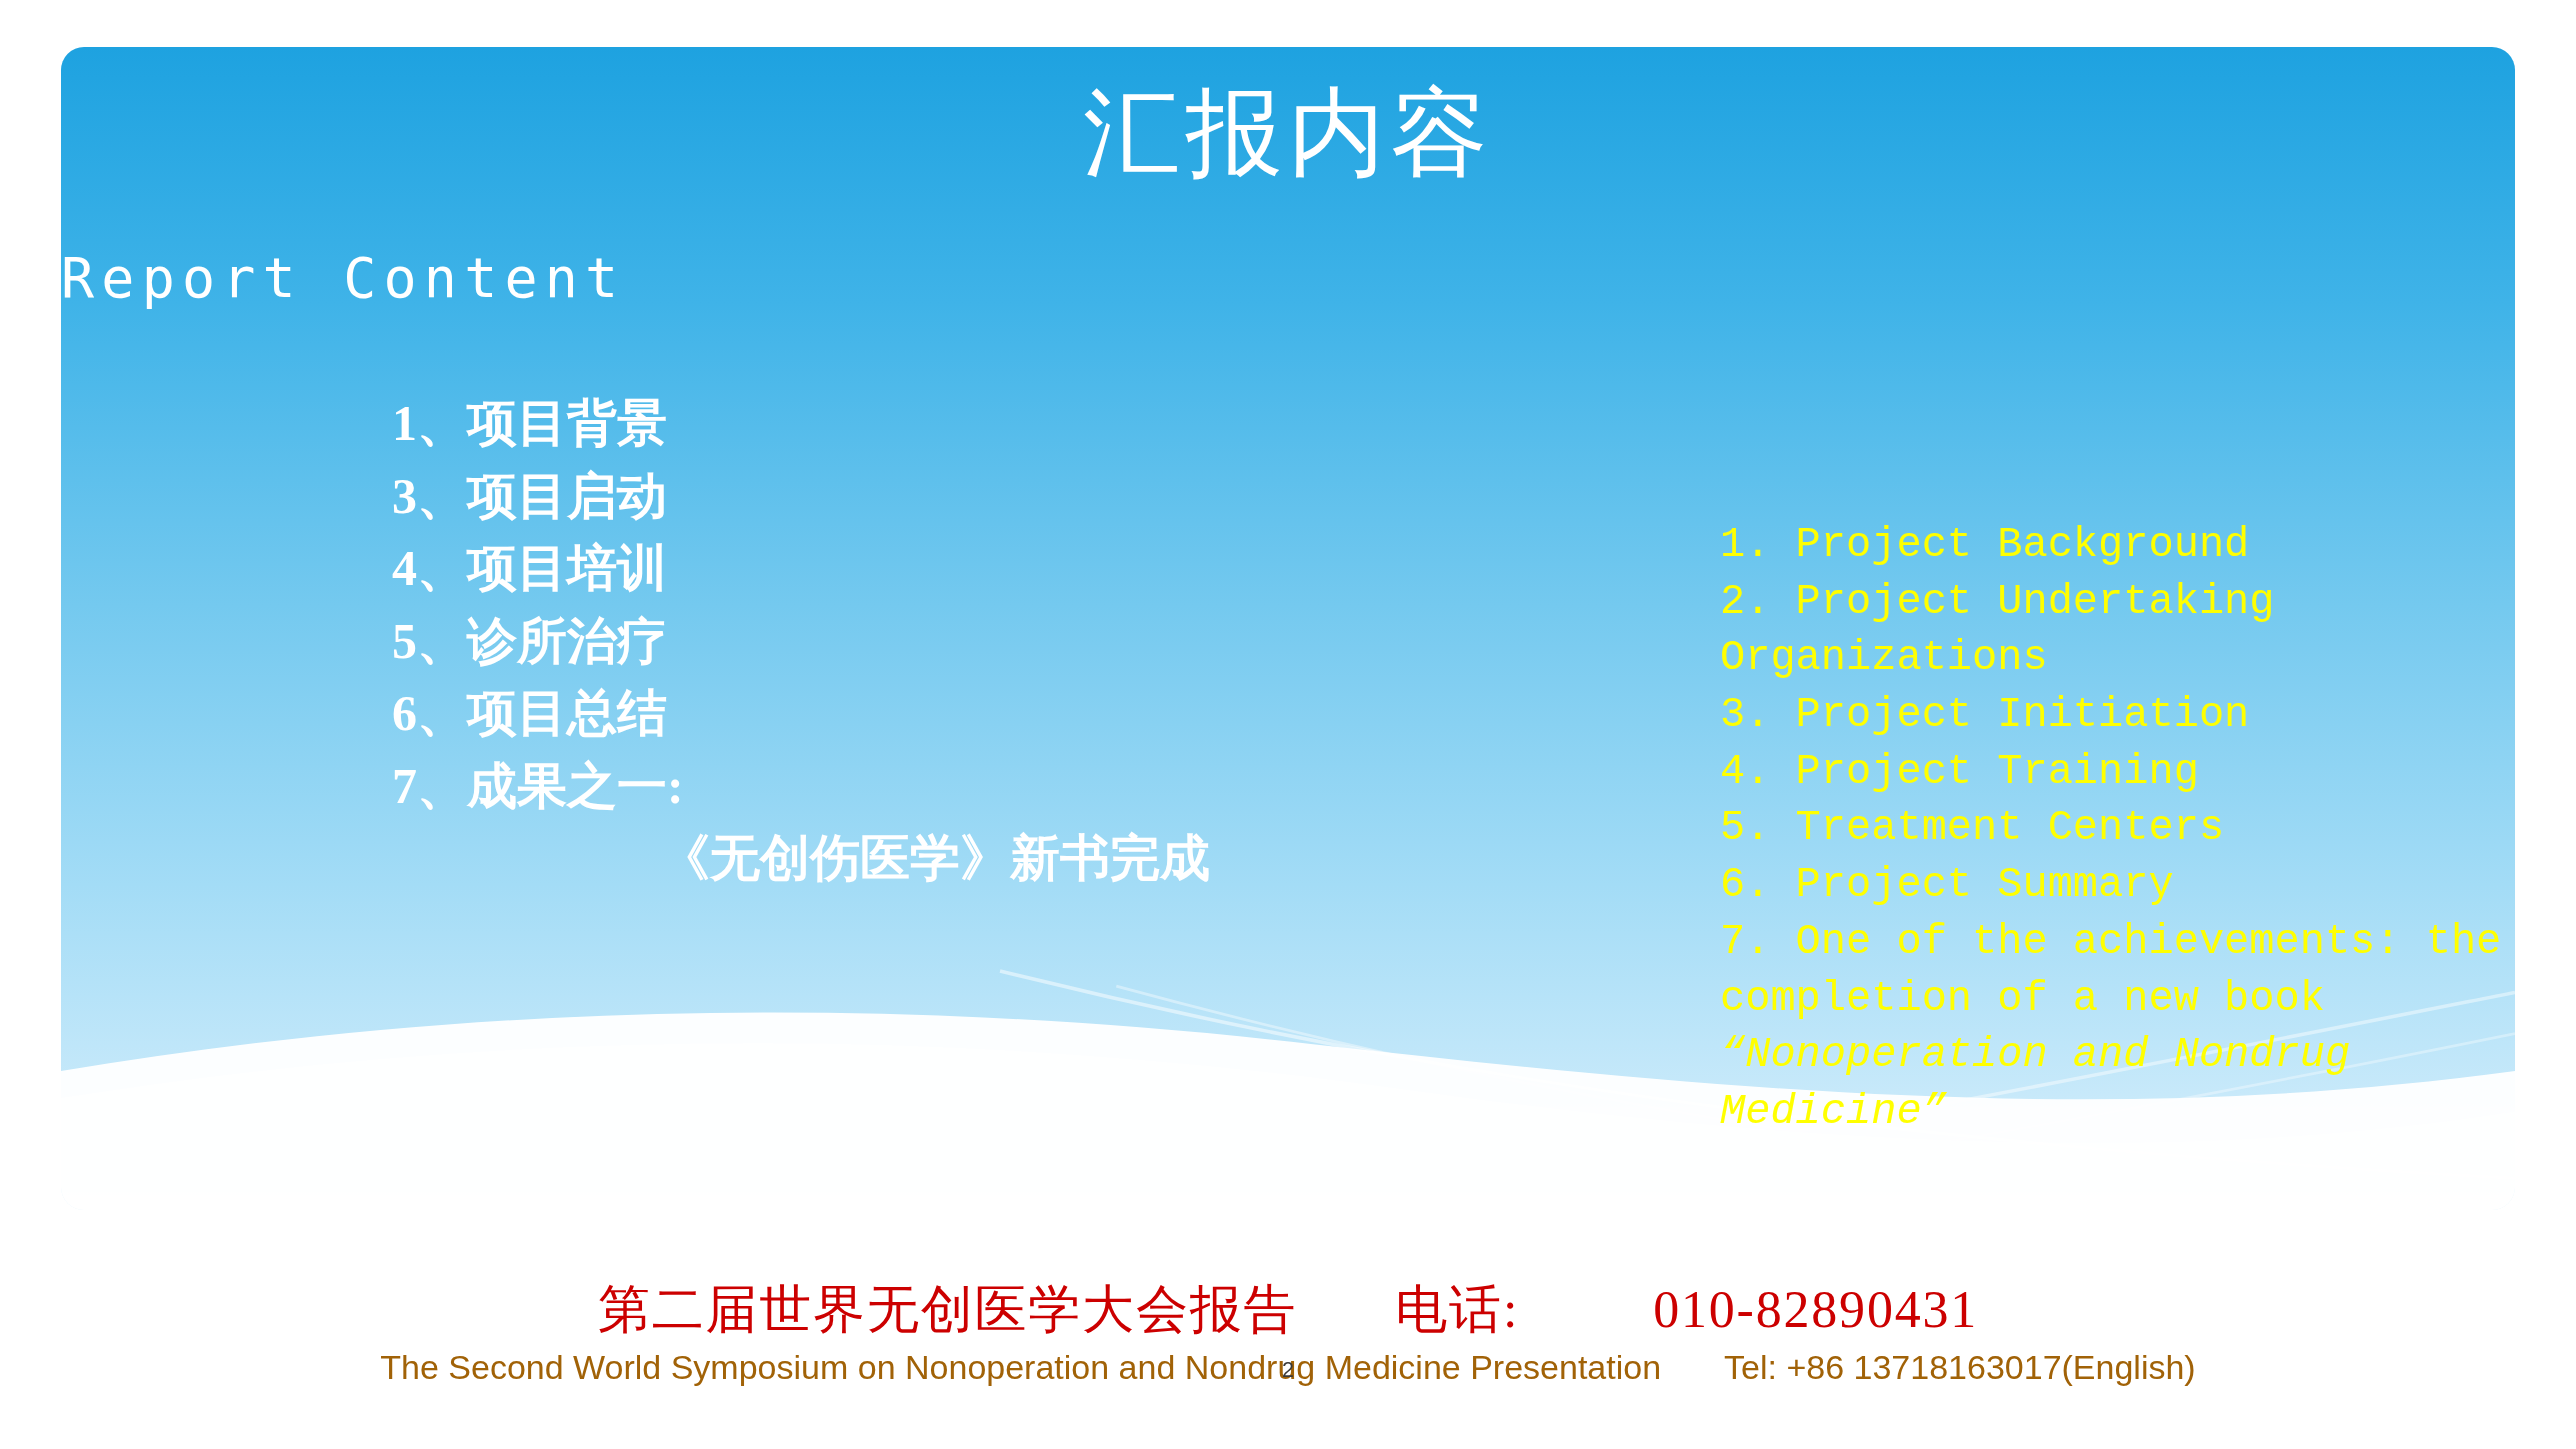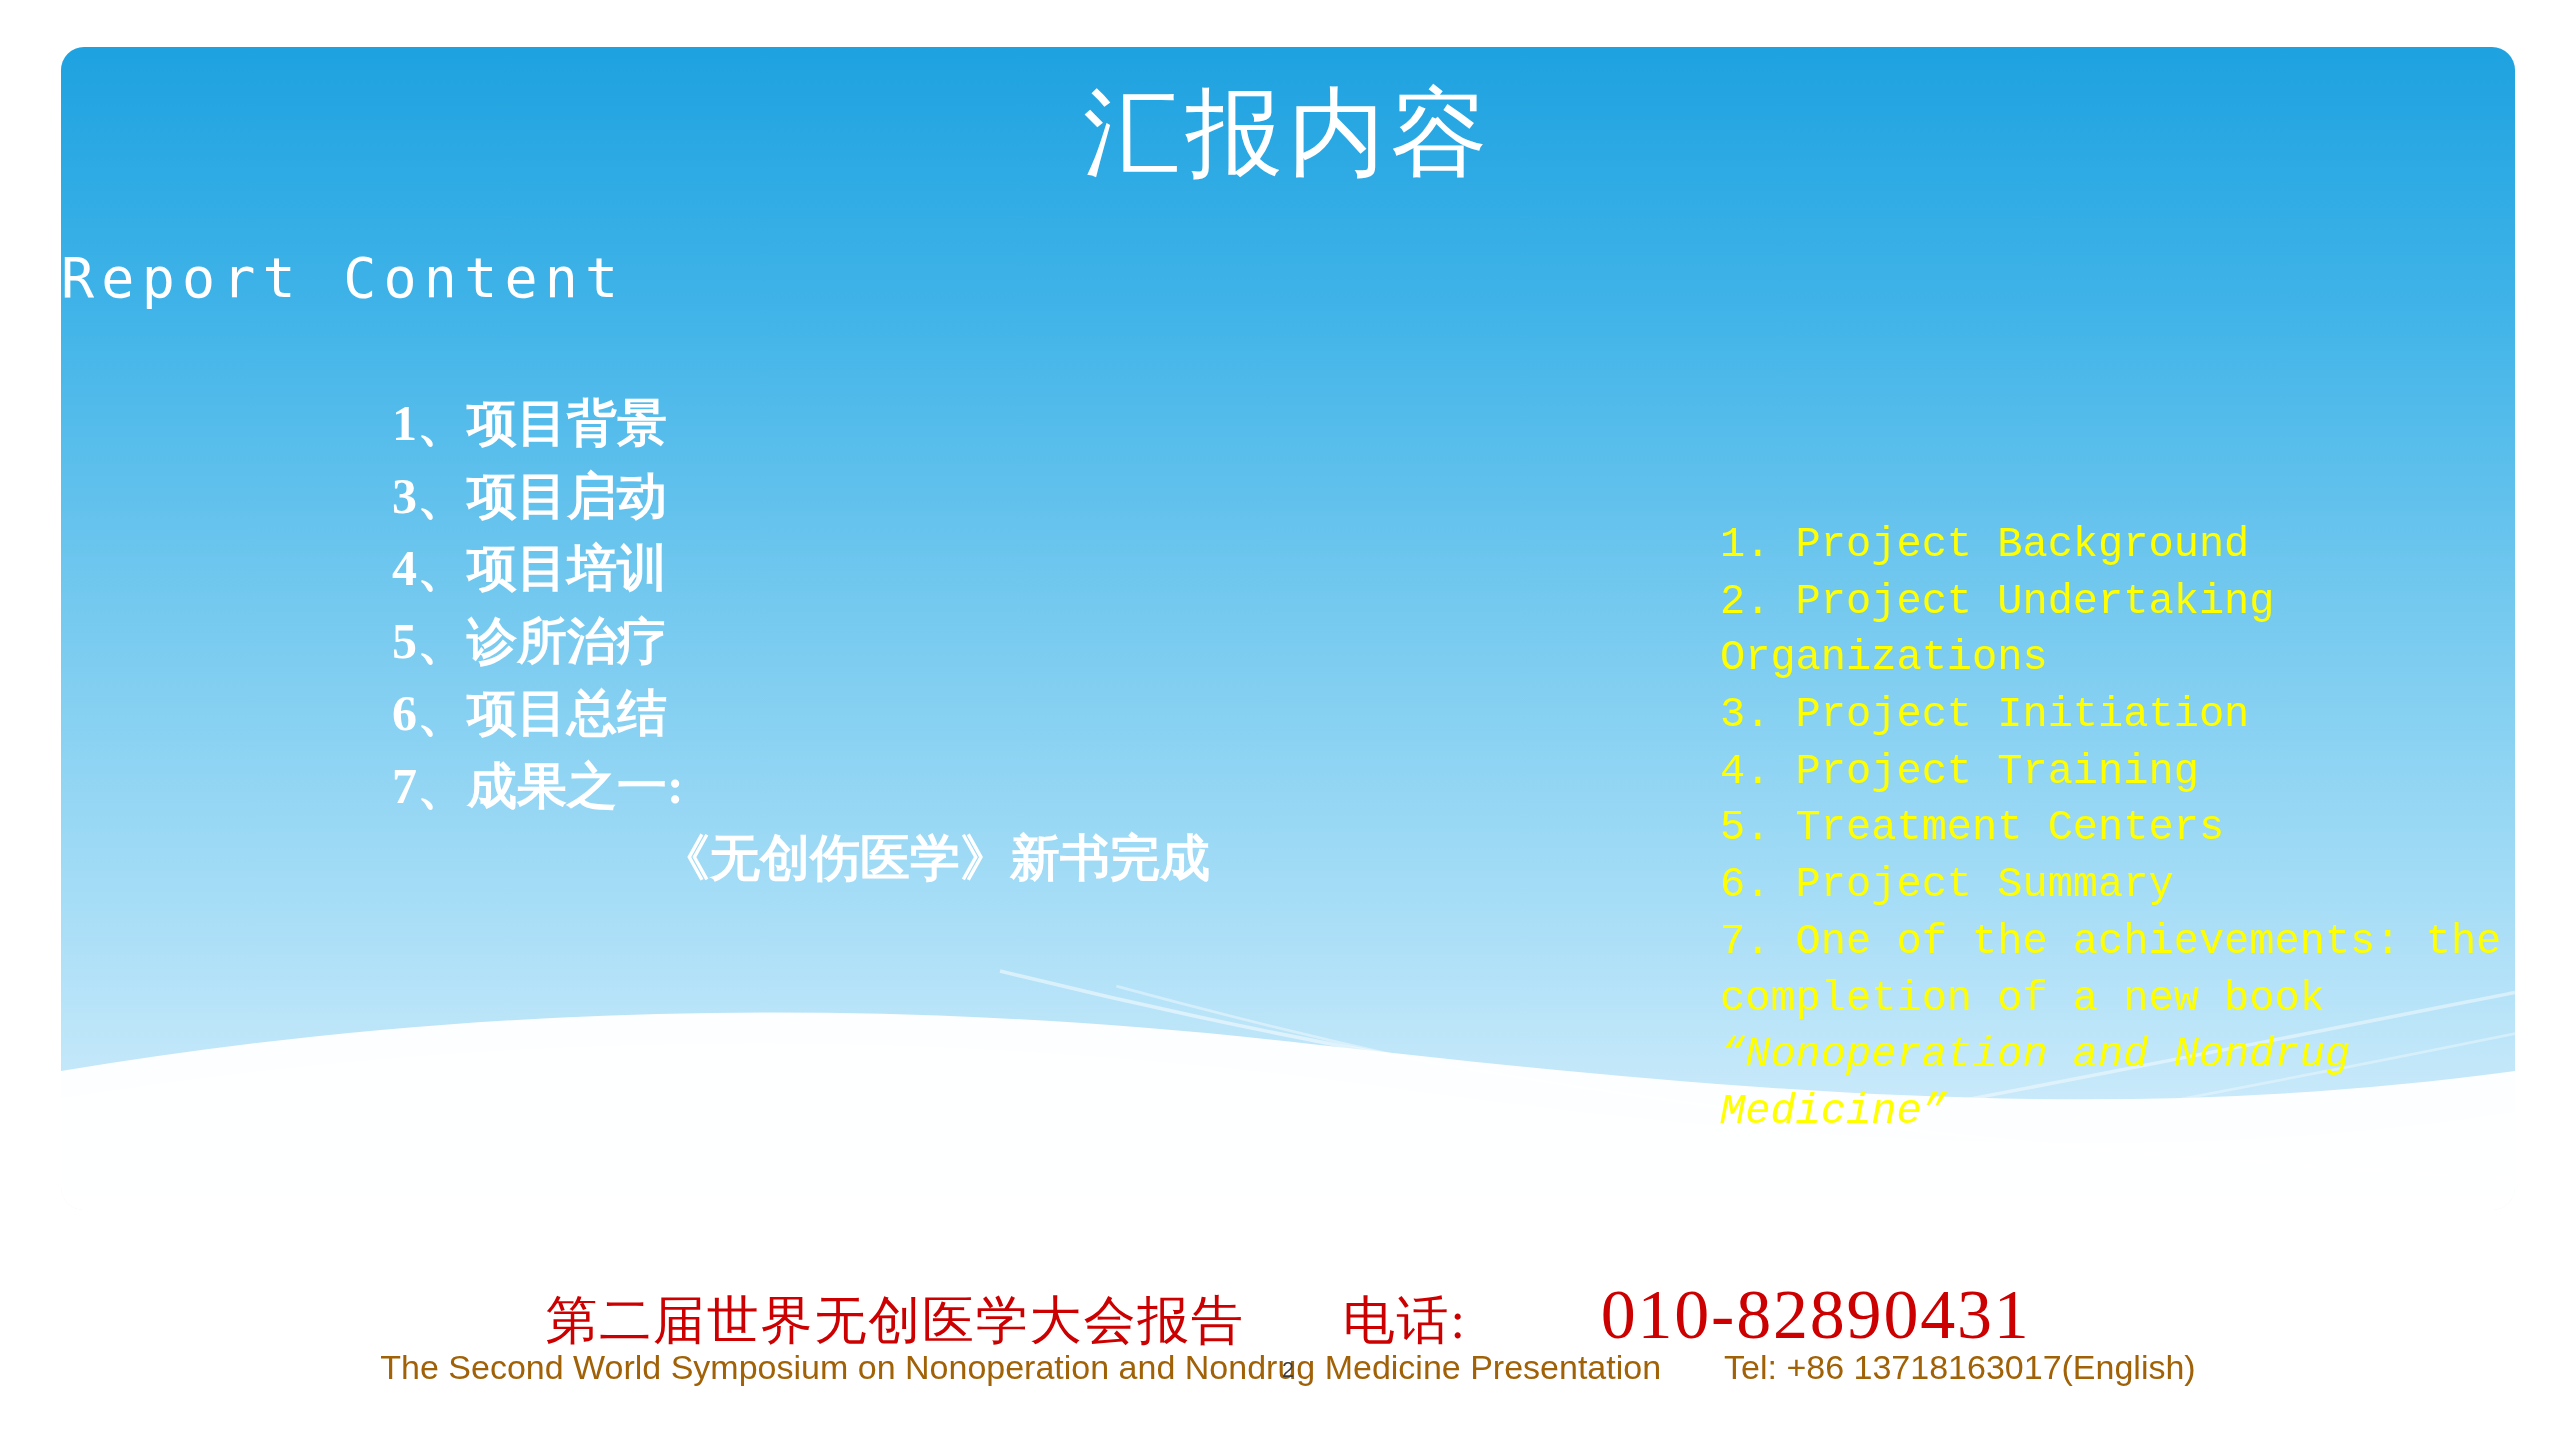--- a/index.html
+++ b/index.html
@@ -128,21 +128,21 @@
     display: flex;
     justify-content: center;
     align-items: flex-start;
     gap: 63px;
     color: #a16207;
     font-family: "Liberation Sans", sans-serif;
     font-size: 34px;
   }
   .phone-num {
     font-family: "Liberation Serif", serif;
-    font-size: 70px;
+    font-size: 52px;
     margin-left: 36px;
   }
   .slide-number {
     position: absolute;
     left: 1288px;
     top: 1358px;
     transform: translateX(-50%);
     color: #3a3a3a;
     font-size: 21.5px;
     font-family: "Liberation Sans", sans-serif;

